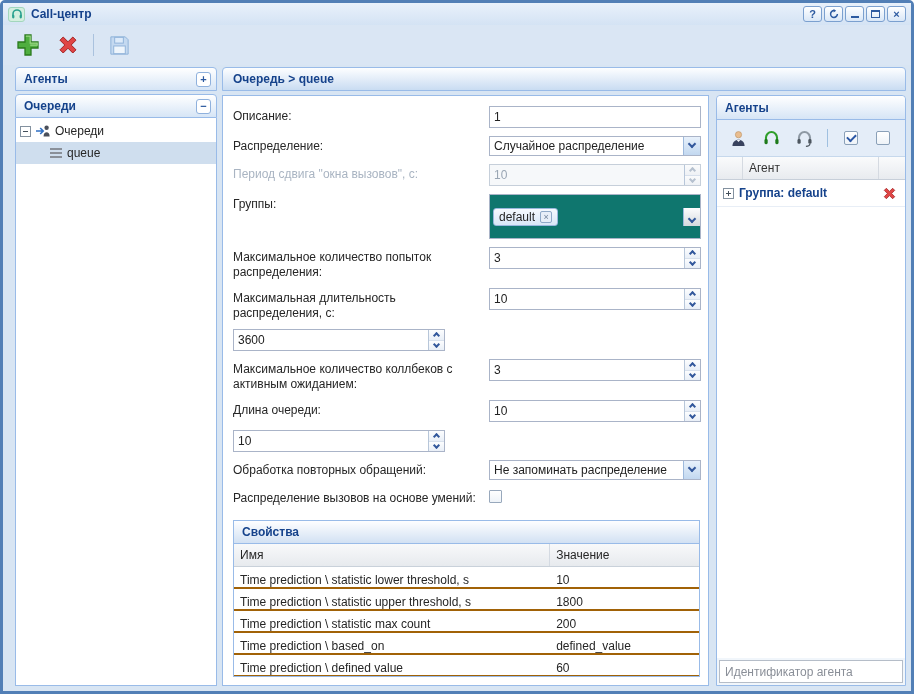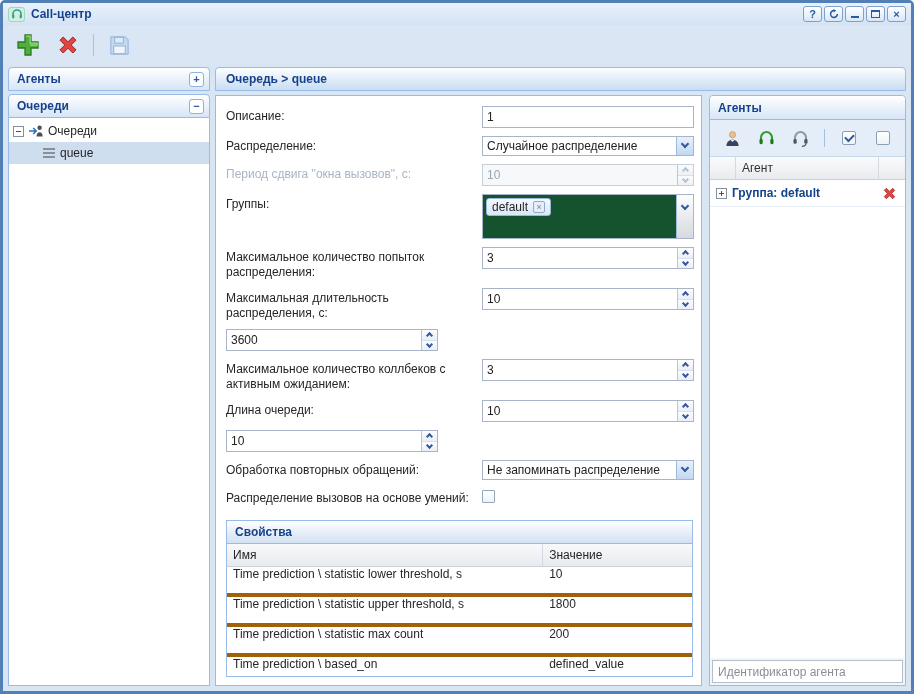--- a/index.html
+++ b/index.html
@@ -23,21 +23,21 @@
   .xg { width:9px; height:8px; border:1px solid #2c5aa0; border-top-width:2px; }
 
   
   .toolbar { height:40px; flex:none; display:flex; align-items:center; gap:10px;
     padding:0 10px; background:#dae6f4; }
   .bigbtn { width:30px; height:30px; display:flex; align-items:center; justify-content:center; }
   .vsep { width:1px; height:22px; background:#aac2de; }
   .vsep.short { height:18px; background:#9fc0e0; }
 
   
-  .content { flex:1; display:flex; gap:5px; padding:2px 5px 5px 5px; min-height:0; }
+  .content { flex:1; display:flex; gap:5px; padding:2px 5px 5px 12px; min-height:0; }
 
   
   .leftcol { width:202px; flex:none; display:flex; flex-direction:column; }
   .acc-h { height:24px; flex:none; border:1px solid #99bbe8; border-radius:4px 4px 0 0;
     background:linear-gradient(#ffffff,#d6e5f6); display:flex; align-items:center;
     padding:0 5px 0 8px; color:#15428b; font-weight:bold; }
   .acc-h + .acc-h { margin-top:3px; }
   .tool { margin-left:auto; width:15px; height:15px; border:1px solid #8fb1dd; border-radius:3px;
     background:#fff; color:#2c5aa0; font-weight:bold; font-size:11px; line-height:13px;
     text-align:center; cursor:default; }
@@ -77,21 +77,21 @@
   .sb + .sb { border-top:1px solid #d7e0ec; }
   i.up, i.dn { display:block; width:5px; height:5px;
     border-style:solid; border-color:#33589c; border-width:2px 0 0 2px; }
   i.up { transform:rotate(45deg); margin-top:2px; }
   i.dn { transform:rotate(225deg); margin-bottom:2px; }
   i.dn.big { width:6px; height:6px; margin-bottom:4px; }
   .spin.dis { border-color:#c6cfda; }
   .spin.dis input { color:#9aa6b4; background:#f6f8fa; }
   .spin.dis .sb { background:linear-gradient(#fafbfc,#eef1f5); }
   .spin.dis i { border-color:#b6c1cf; }
-  .tagbox { display:flex; height:45px; border:1px solid #aab4c8; background:#14532d; }
+  .tagbox { display:flex; height:45px; border:1px solid #aab4c8; background:#0f766e;align-items:center; }
   .tagarea { flex:1; padding:3px; }
   .tag { display:inline-flex; align-items:center; gap:5px; height:18px; padding:0 5px;
     border:1px solid #99b7dd; border-radius:3px; background:linear-gradient(#f5f9fe,#d9e7f7); }
   .tagx { width:12px; height:12px; border:1px solid #8fa9c8; border-radius:2px;
     background:#e7eef8; color:#71839c; font-size:9px; line-height:10px; text-align:center; cursor:default; }
   .ttrig { width:17px; flex:none; border-left:1px solid #9db9dc;
     background:linear-gradient(#fdfdfe,#d6dade); display:flex; justify-content:center; align-items:flex-start; padding-top:8px; }
   .cb { width:13px; height:13px; border:1px solid #98a8bc; border-radius:1px;
     background:linear-gradient(#ffffff,#eef3f8); display:inline-block; margin-top:2px; }
 
@@ -99,21 +99,21 @@
   .props { margin-top:6px; border:1px solid #99bbe8; flex:1; display:flex;
     flex-direction:column; min-height:0; overflow:hidden; }
   .props-h { height:23px; flex:none; background:linear-gradient(#fefeff,#d2e1f3);
     border-bottom:1px solid #99bbe8; color:#15428b; font-weight:bold;
     display:flex; align-items:center; padding:0 8px; }
   .pth { display:flex; height:23px; flex:none; background:linear-gradient(#f8f9fa,#e7eaee);
     border-bottom:1px solid #c9d1da; }
   .pth div { display:flex; align-items:center; padding:0 6px; }
   .pc1 { width:68%; border-right:1px solid #d4dae2; }
   .pc2 { flex:1; }
-  .prow { display:flex; height:30px; flex:none; border-bottom:4px solid #a16207; align-items:flex-start; }
+  .prow { display:flex; height:22px; flex:none; border-bottom:2px solid #a16207; align-items:flex-end; }
   .prow div { padding:0 6px; overflow:hidden; white-space:nowrap; }
   .prow .pc1 { border-right:0; }
 
   
   .agents { flex:1; min-width:0; border:1px solid #99bbe8; background:#fff;
     display:flex; flex-direction:column; border-radius:4px 4px 0 0; }
   .ag-h { height:24px; flex:none; border-radius:4px 4px 0 0; background:linear-gradient(#ffffff,#d6e5f6);
     border-bottom:1px solid #99bbe8; color:#15428b; font-weight:bold;
     display:flex; align-items:center; padding:0 8px; }
   .ag-tb { height:37px; flex:none; background:#e4edf8; border-bottom:1px solid #c6d8ec;

